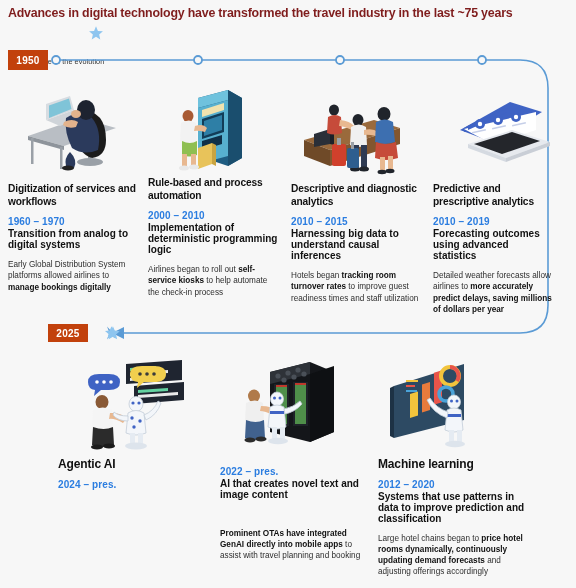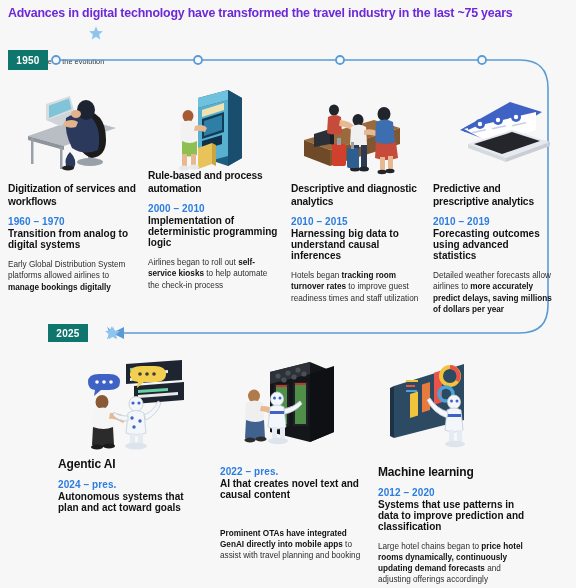--- a/index.html
+++ b/index.html
@@ -9,30 +9,30 @@
     font-family: "Liberation Sans", sans-serif;
     color: #111111;
     overflow: hidden;
   }
   #page { position: relative; width: 576px; height: 588px; background: #f7f7f7; }
 
   
   .title {
     position: absolute; left: 8px; top: 5px; width: 560px;
     font-size: 12.4px; font-weight: bold; letter-spacing: -0.2px;
-    color: #6d28d9; line-height: 16px;
+    color: #7f1d1d; line-height: 16px;
   }
   .legend { position: absolute; left: 8px; top: 25px; display: flex; align-items: flex-end; gap: 16px; flex-direction: column; }
   .legend-star { width: 16px; height: 16px; display: block; }
   .legend-label { font-size: 7.2px; color: #333; letter-spacing: 0.1px; }
 
   
   .year-chip {
     position: absolute;
-    background: #0f766e; color: #ffffff;
+    background: #c2410c; color: #ffffff;
     font-size: 10px; font-weight: bold; letter-spacing: 0.3px;
     display: flex; align-items: center; justify-content: center;
   }
   #chip-1950 { left: 8px; top: 50px; width: 40px; height: 20px; }
   #chip-2025 { left: 48px; top: 324px; width: 40px; height: 18px; }
 
   .timeline-svg { position: absolute; left: 0; top: 0; width: 576px; height: 588px; pointer-events: none; }
 
   
   .illus { position: absolute; }
@@ -207,21 +207,21 @@
     </svg>
   </div>
 
   <div class="col" style="left:8px; top:183px; width:130px;">
     <div class="col-head">Digitization of services and workflows</div>
     <div class="col-years">1960 – 1970</div>
     <div class="col-sub">Transition from analog to digital systems</div>
     <div class="col-body"><span>Early Global Distribution System platforms allowed airlines to </span><b>manage bookings digitally</b></div>
   </div>
 
-  <div class="col" style="left:148px; top:170px; width:132px;">
+  <div class="col" style="left:148px; top:177px; width:132px;">
     <div class="col-head">Rule-based and process automation</div>
     <div class="col-years">2000 – 2010</div>
     <div class="col-sub">Implementation of deterministic programming logic</div>
     <div class="col-body"><span>Airlines began to roll out </span><b>self-service kiosks</b><span> to help automate the check-in process</span></div>
   </div>
 
   <div class="col" style="left:291px; top:183px; width:130px;">
     <div class="col-head">Descriptive and diagnostic analytics</div>
     <div class="col-years">2010 – 2015</div>
     <div class="col-sub">Harnessing big data to understand causal inferences</div>
@@ -343,30 +343,29 @@
       <path d="M64 54 q-12 -4 -18 -14 l-3 2 q6 13 20 18 z" fill="#f3f6fa" stroke="#c3cdd8" stroke-width="0.8"></path>
       <rect x="65" y="72" width="5" height="12" fill="#e5ebf2"></rect>
       <rect x="73" y="72" width="5" height="12" fill="#e5ebf2"></rect>
       <ellipse cx="71" cy="86" rx="10" ry="3.2" fill="#dde4ec"></ellipse>
     </svg>
   </div>
 
   <div class="col row2" style="left:58px; top:458px; width:145px;">
     <div class="col-head">Agentic AI</div>
     <div class="col-years">2024 – pres.</div>
-    <div class="col-sub">Autonomous systems that plan and act toward goals</div>
     <div class="col-body"></div>
   </div>
 
   <div class="col row2" style="left:220px; top:458px; width:145px;">
     <div class="col-years">2022 – pres.</div>
-    <div class="col-sub">AI that creates novel text and causal content</div>
+    <div class="col-sub">AI that creates novel text and image content</div>
     <div class="col-body" style="margin-top:28px;"><b>Prominent OTAs have integrated GenAI directly into mobile apps</b><span> to assist with travel planning and booking</span></div>
   </div>
 
-  <div class="col row2" style="left:378px; top:458px; width:150px;margin-top:8px;">
+  <div class="col row2" style="left:378px; top:458px; width:150px;">
     <div class="col-head">Machine learning</div>
     <div class="col-years">2012 – 2020</div>
     <div class="col-sub">Systems that use patterns in data to improve prediction and classification</div>
     <div class="col-body"><span>Large hotel chains began to </span><b>price hotel rooms dynamically, continuously updating demand forecasts</b><span> and adjusting offerings accordingly</span></div>
   </div>
 
 </div>
 
 </body></html>

